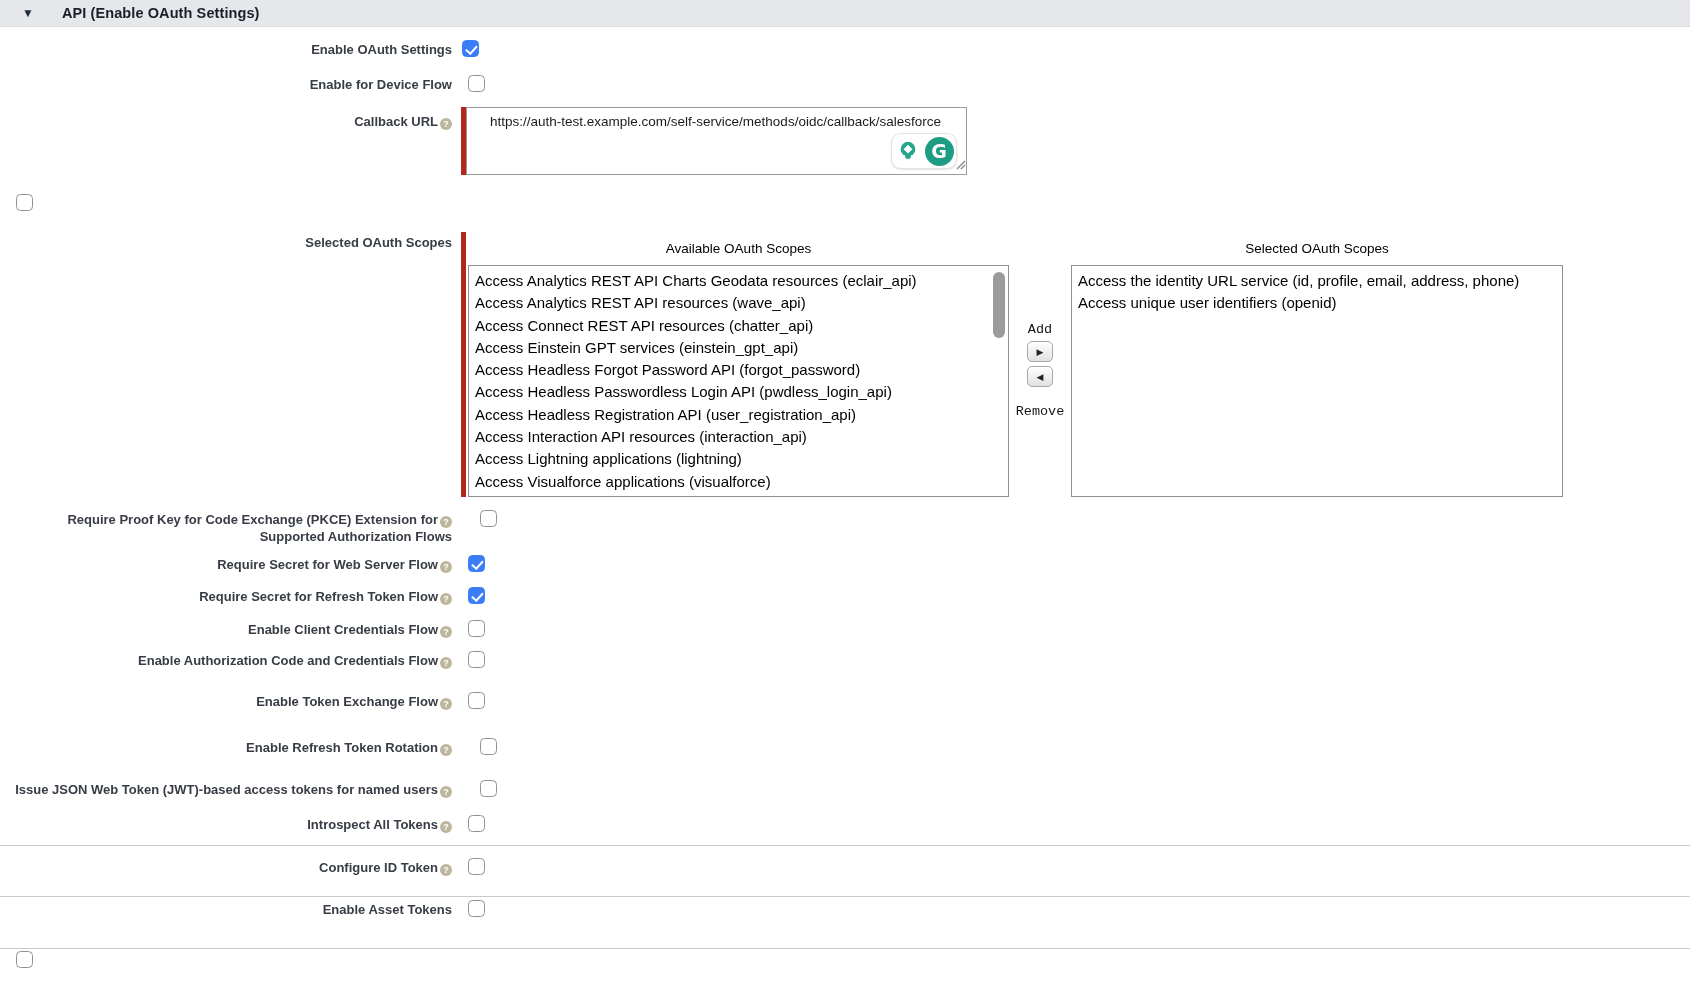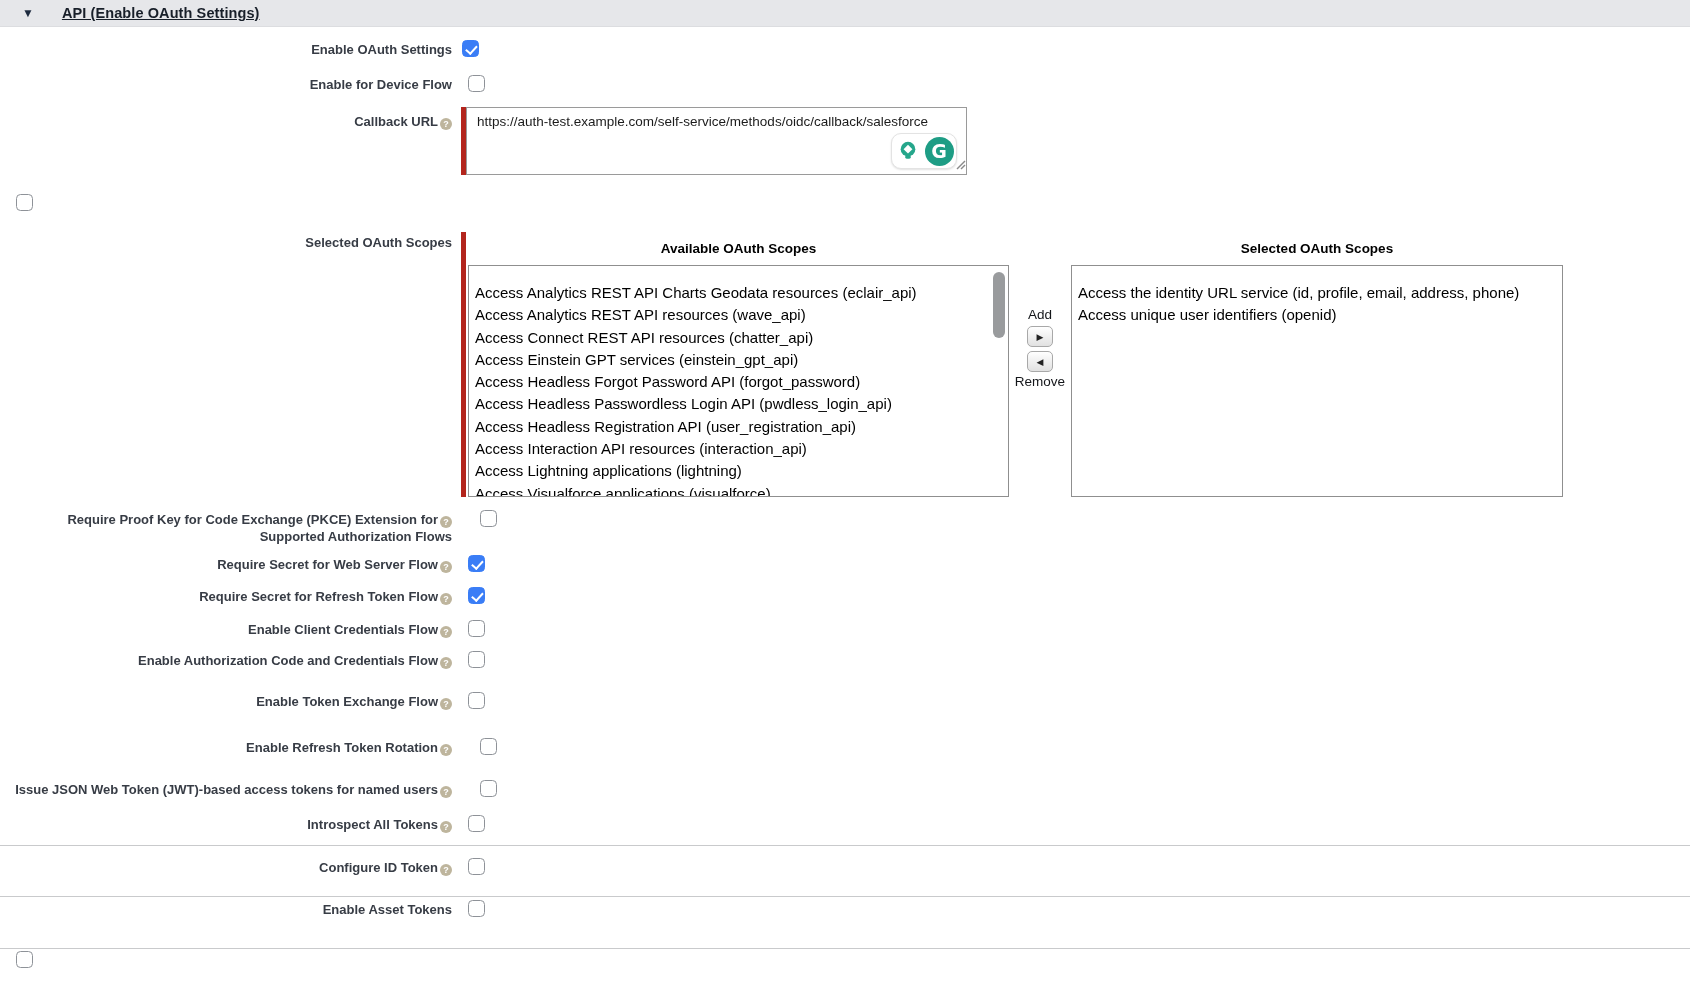--- a/index.html
+++ b/index.html
@@ -12,21 +12,21 @@
 
   
   .section-header {
     height:27px; background:#e6e7ea; border-bottom:1px solid #dcdde0;
     display:flex; align-items:center;
   }
   .collapse-arrow {
     margin-left:22px; font-size:12px; line-height:12px; color:#1d2a3f; cursor:pointer;
   }
   .section-title {
-    margin-left:28px; font-weight:bold; font-size:14.5px; color:#181f29; letter-spacing:.1px;text-decoration:underline;
+    margin-left:28px; font-weight:bold; font-size:14.5px; color:#181f29; letter-spacing:.1px;
   }
 
   
   .frow { display:flex; align-items:flex-start; }
   .lbl {
     width:452px; text-align:right; font-weight:bold; font-size:13px;
     color:#373c45; line-height:17px; padding-top:1px;
   }
   .lbl .nw { white-space:nowrap; }
   .ctl { margin-left:16px; display:flex; align-items:center; }
@@ -50,21 +50,21 @@
     border-right:2.4px solid #fff; border-bottom:2.4px solid #fff; transform:rotate(42deg);
   }
 
   .reqbar { width:5px; background:#b3251d; align-self:stretch; }
 
   
   .ta-wrap { position:relative; display:flex; align-items:stretch; }
   .cb-textarea {
     width:501px; height:68px; border:1px solid #9a9a9a; border-radius:0;
     font-family:"Liberation Sans", sans-serif; font-size:13.5px; color:#1b1b1b;
-    padding:5px 10px; resize:none; outline:none; line-height:17px; background:#fff;
+    padding:5px 23px; resize:none; outline:none; line-height:17px; background:#fff;
   }
   .ext-pill {
     position:absolute; right:10px; bottom:6px; width:66px; height:36px;
     background:#ffffff; border:1px solid #e3e3e3; border-radius:10px;
     display:flex; align-items:center; justify-content:center; gap:3px;
     box-shadow:0 1px 2px rgba(0,0,0,.12);
   }
   .bulb-badge {
     width:27px; height:27px; border-radius:7px; background:#fff;
     display:flex; align-items:center; justify-content:center;
@@ -75,46 +75,46 @@
     text-align:center; font-family:"DejaVu Sans", sans-serif;
   }
   .grip { position:absolute; right:1px; bottom:1px; }
 
   
   .scopes-row { margin-top:21px; }
   .scopes-content { display:flex; margin-left:2px; }
   .scope-col-avail { width:541px; }
   .scope-col-sel { width:492px; }
   .scope-head {
-    text-align:center; font-weight:bold; font-size:13.5px; color:#000;
+    text-align:center; font-weight:normal; font-size:13.5px; color:#000;
     margin-top:9px; margin-bottom:9px;
   }
   .listbox {
     border:1px solid #8f8f8f; height:232px; background:#fff;
-    position:relative; overflow:hidden; padding-top:16px;
+    position:relative; overflow:hidden; padding-top:4px;
   }
   .lb-item {
     font-size:15px; line-height:22.3px; color:#000; padding:0 6px;
     white-space:nowrap; cursor:default;
   }
   .scroll-thumb {
     position:absolute; top:6px; right:3px; width:12px; height:66px;
     background:#999b9d; border-radius:7px; cursor:pointer;
   }
   .mid-col {
     width:62px; display:flex; flex-direction:column; align-items:center;
     padding-top:73px; font-size:13.5px; color:#14161a;
   }
   .arrow-btn {
     width:26px; height:21px; border:1px solid #a8a8a8; border-radius:5px;
     background:linear-gradient(#ffffff,#e1e1e1); margin-top:4px;
     display:flex; align-items:center; justify-content:center;
     font-size:9px; color:#222; cursor:pointer; padding:0;
   }
-  .mid-lbl { margin-top:2px; }
+  .mid-lbl { margin-top:17px;font-family:Liberation Mono, monospace; }
 
   .hr { border:none; border-top:1px solid #c9cacc; margin:0; width:100%; }
 </style>
 </head>
 <body>
 
 <div class="section-header">
   <span class="collapse-arrow">▼</span>
   <span class="section-title">API (Enable OAuth Settings)</span>
 </div>

